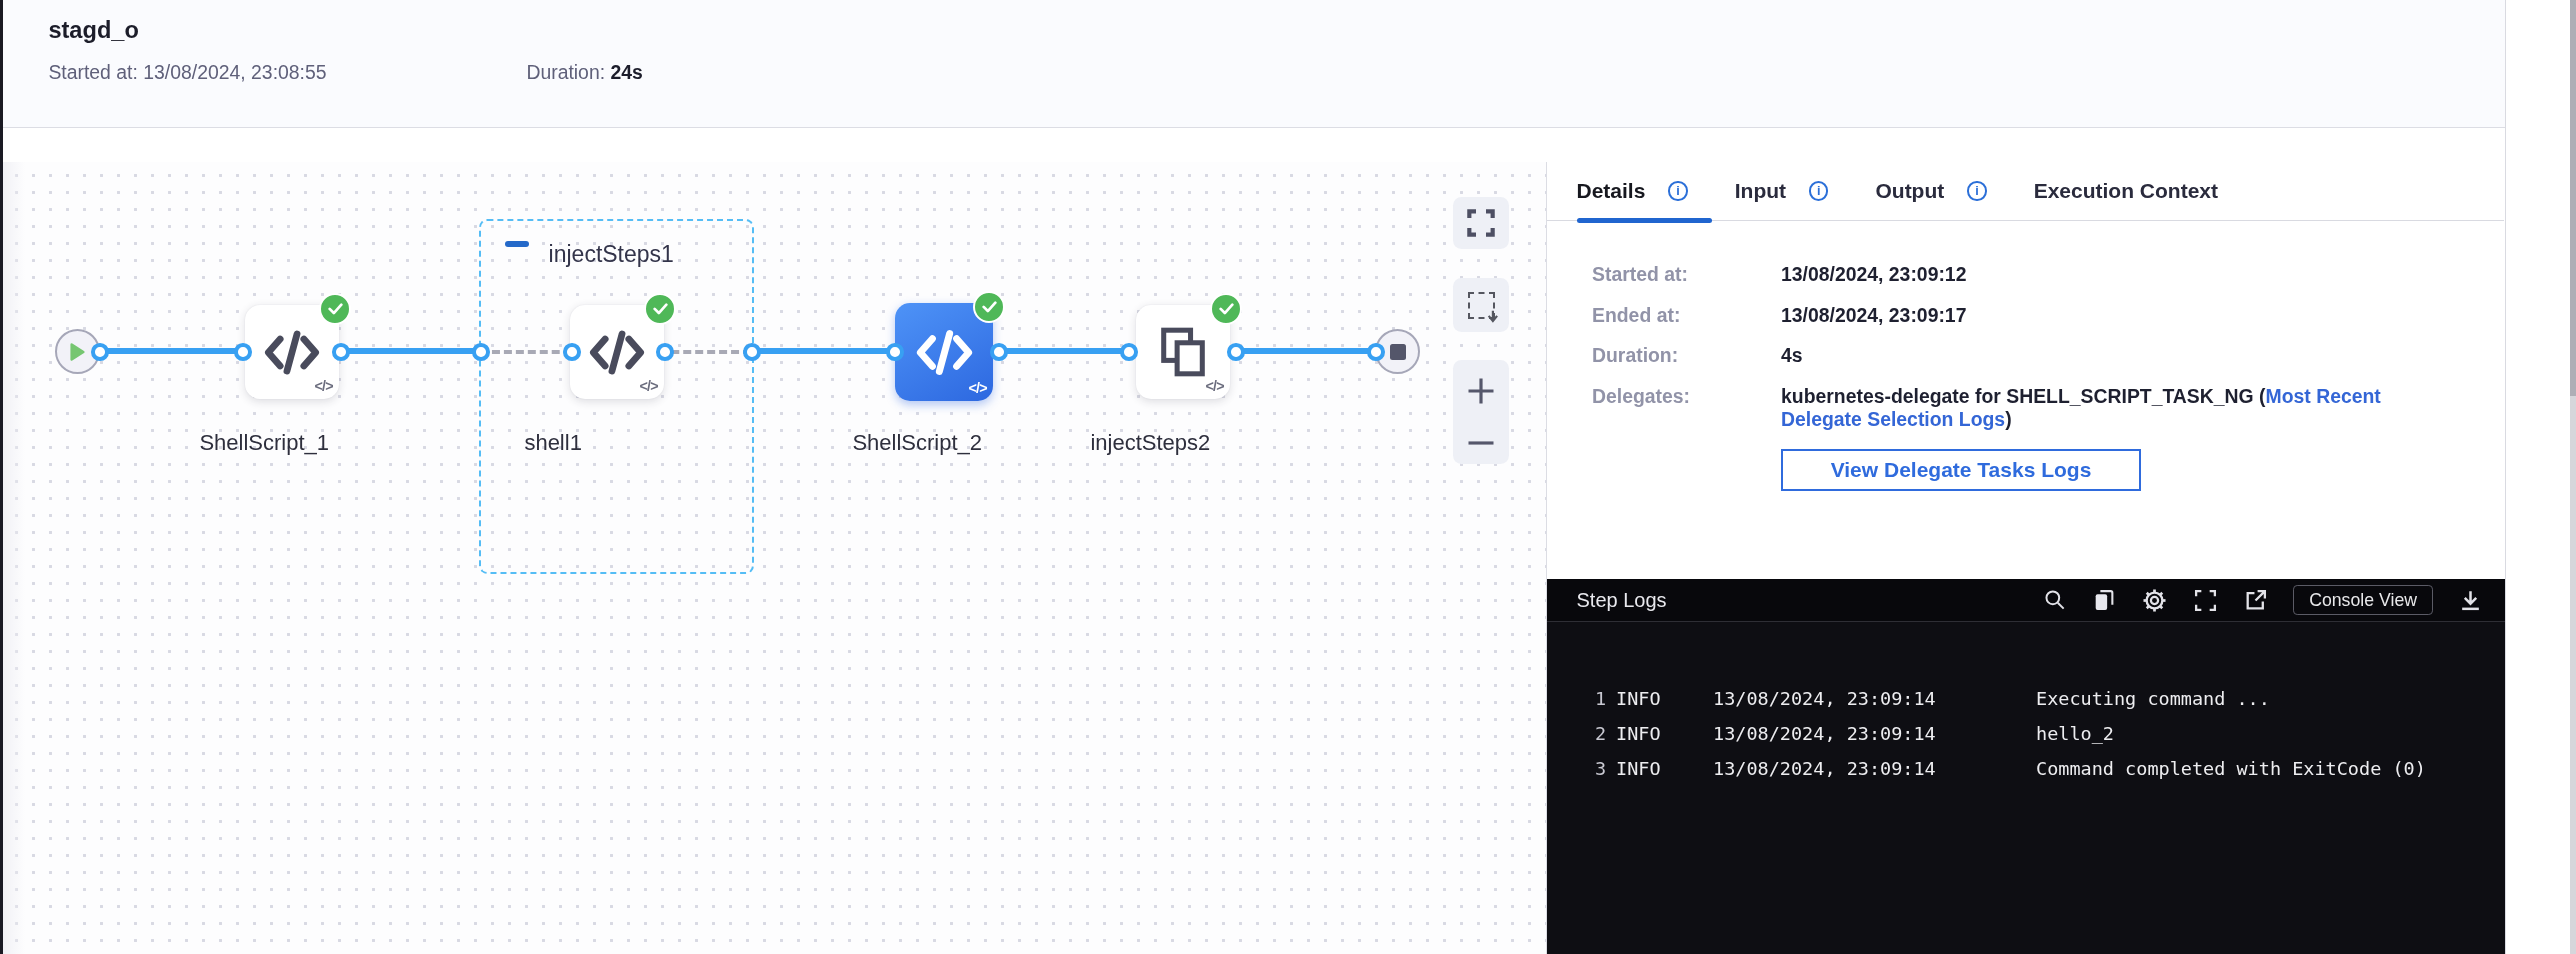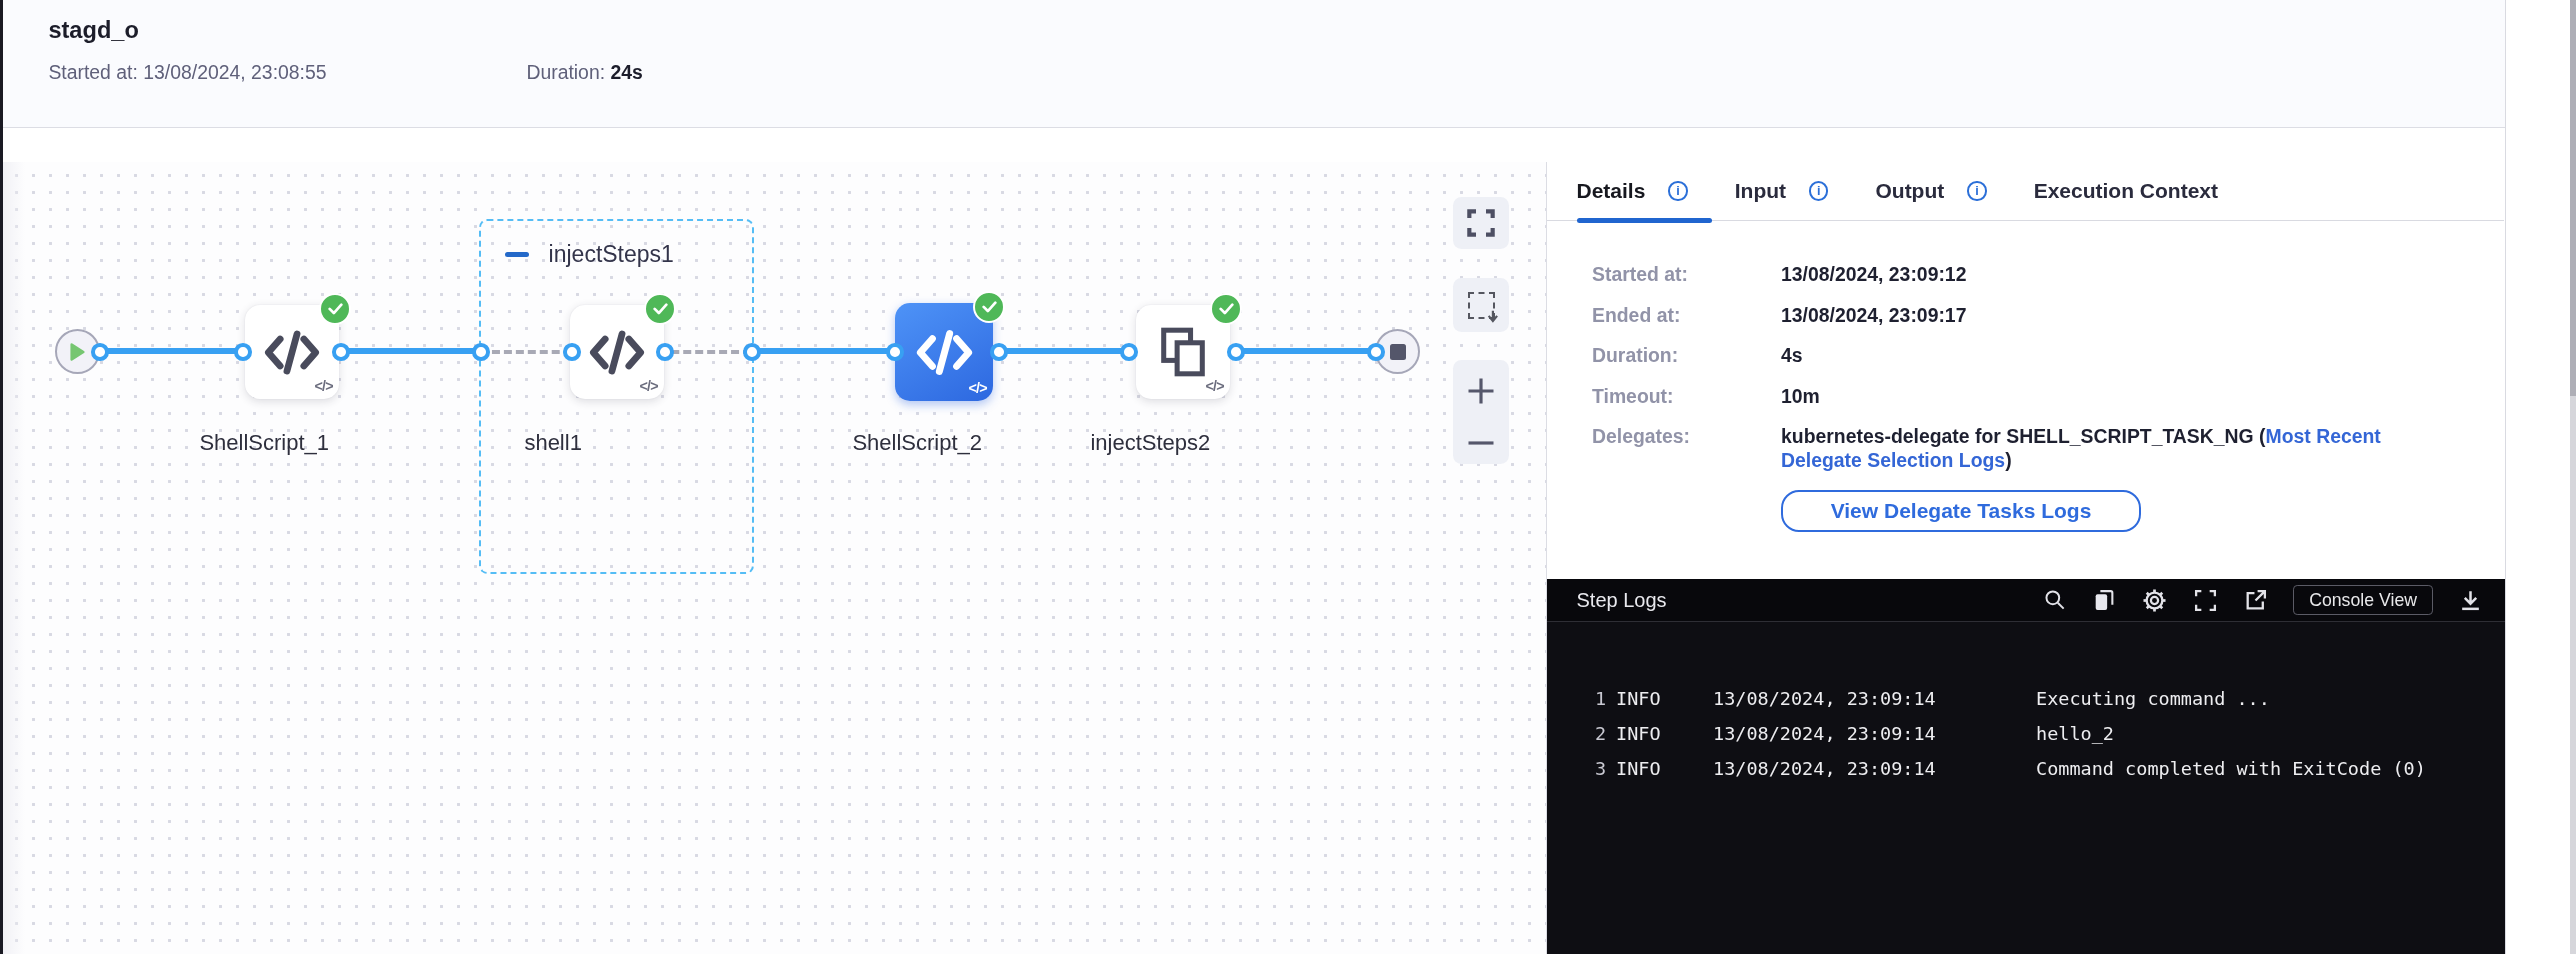--- a/index.html
+++ b/index.html
@@ -45,21 +45,21 @@
   .corner-glyph { position:absolute; right:6.7px; bottom:5px; font-size:14.3px; font-weight:700;
                   color:#6b6d7e; letter-spacing:-0.8px; }
   .blue .corner-glyph { color:#ffffff; }
   .badge { position:absolute; top:-11.8px; right:-11.8px; width:32px; height:32px; border-radius:50%;
            background:#4fb858; border:2.5px solid #fff; display:flex; align-items:center; justify-content:center; z-index:7; }
   .node-label { position:absolute; top:268px; width:185px; 
                 font-size:22px; color:#2e2f3d; font-weight:500; }
 
   .group-box { position:absolute; left:476px; top:57px; width:275px; height:355px;
                border:2.5px dashed #55bdf5; border-radius:8.4px; z-index:2; }
-  .group-head { position:absolute; left:23.6px; top:20px; display:flex; align-items:center; gap:20px; }
+  .group-head { position:absolute; left:23.6px; top:20px; display:flex; gap:20px; }
   .minus-bar { width:23.6px; height:5.9px; border-radius:3.4px; background:#2469c9; }
   .group-label { font-size:23px; color:#33344a; font-weight:500; }
 
   
   .ctl { position:absolute; left:1450px; width:56px; background:#eef0f6; border-radius:8.4px;
          display:flex; align-items:center; justify-content:center; z-index:10; }
   .ctl-fullscreen { top:35px; height:52px; }
   .ctl-marquee { top:116px; height:54px; }
   .ctl-zoom { top:198px; height:104px; flex-direction:column; justify-content:space-around; }
   .marquee-sq { position:relative; width:27px; height:27px; border:2.5px dashed #54565f; }
@@ -80,21 +80,21 @@
             border:2.1px solid #2b6fd8; color:#2b6fd8; font-size:12.6px; font-weight:700;
             align-items:center; justify-content:center; font-style:normal; }
 
   .details { position:absolute; left:45px; top:101px; width:876px; }
   .drow { display:flex; margin-bottom:17px; line-height:23.6px; font-size:19.4px; }
   .dlabel { width:189px; flex:0 0 189px; color:#9193a8; font-weight:600; }
   .dvalue { color:#1e2030; font-weight:700; }
   .delegates-value { width:640px; }
   .dlink { color:#3466d6; font-weight:600; cursor:pointer; }
   .delegate-btn { margin-left:189px; margin-top:11.8px; width:360px; height:42px;
-                  background:#fff; border:2.1px solid #2f6bdd; border-radius:18px;
+                  background:#fff; border:2.1px solid #2f6bdd; border-radius:0;
                   color:#2f6bdd; font-size:21px; font-weight:600; font-family:"Liberation Sans",sans-serif;
                   display:flex; align-items:center; justify-content:center; cursor:pointer; }
 
   
   .console { position:absolute; left:0; top:417px; width:958px; height:376px; background:#0e0e13; }
   .console-head { position:absolute; left:0; top:0; width:100%; height:43px; background:#08080c;
                   border-bottom:1.7px solid #2e2e35; display:flex; align-items:center;
                   padding:0 22px 0 29.5px; color:#ededf0; }
   .console-title { font-size:20px; color:#e9e9ee; }
   .console-tools { margin-left:auto; display:flex; align-items:center; gap:25px; }
@@ -276,24 +276,20 @@
       </div>
       <div class="drow">
         <span class="dlabel">Ended at:</span>
         <span class="dvalue">13/08/2024, 23:09:17</span>
       </div>
       <div class="drow">
         <span class="dlabel">Duration:</span>
         <span class="dvalue">4s</span>
       </div>
       <div class="drow">
-        <span class="dlabel">Timeout:</span>
-        <span class="dvalue">10m</span>
-      </div>
-      <div class="drow">
         <span class="dlabel">Delegates:</span>
         <span class="dvalue delegates-value"><span>kubernetes-delegate for SHELL_SCRIPT_TASK_NG (</span><span class="dlink">Most Recent Delegate Selection Logs</span><span>)</span></span>
       </div>
       <div class="delegate-btn">View Delegate Tasks Logs</div>
     </div>
 
     <div class="console">
       <div class="console-head">
         <span class="console-title">Step Logs</span>
         <div class="console-tools">

